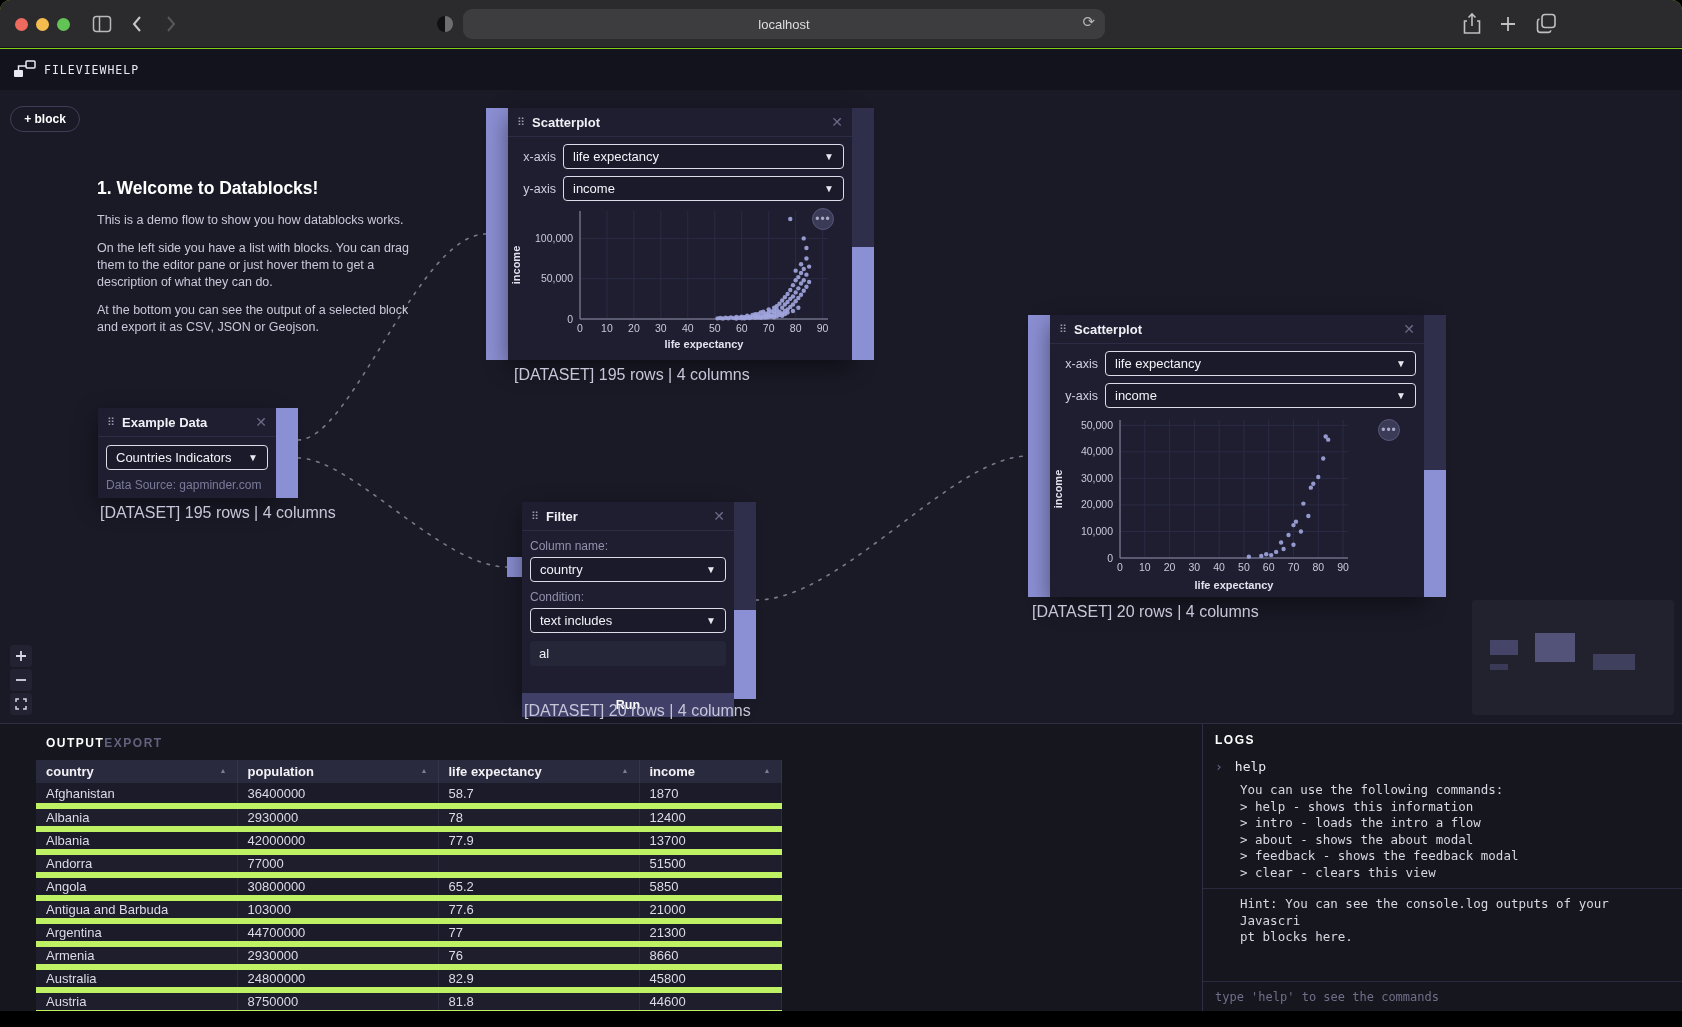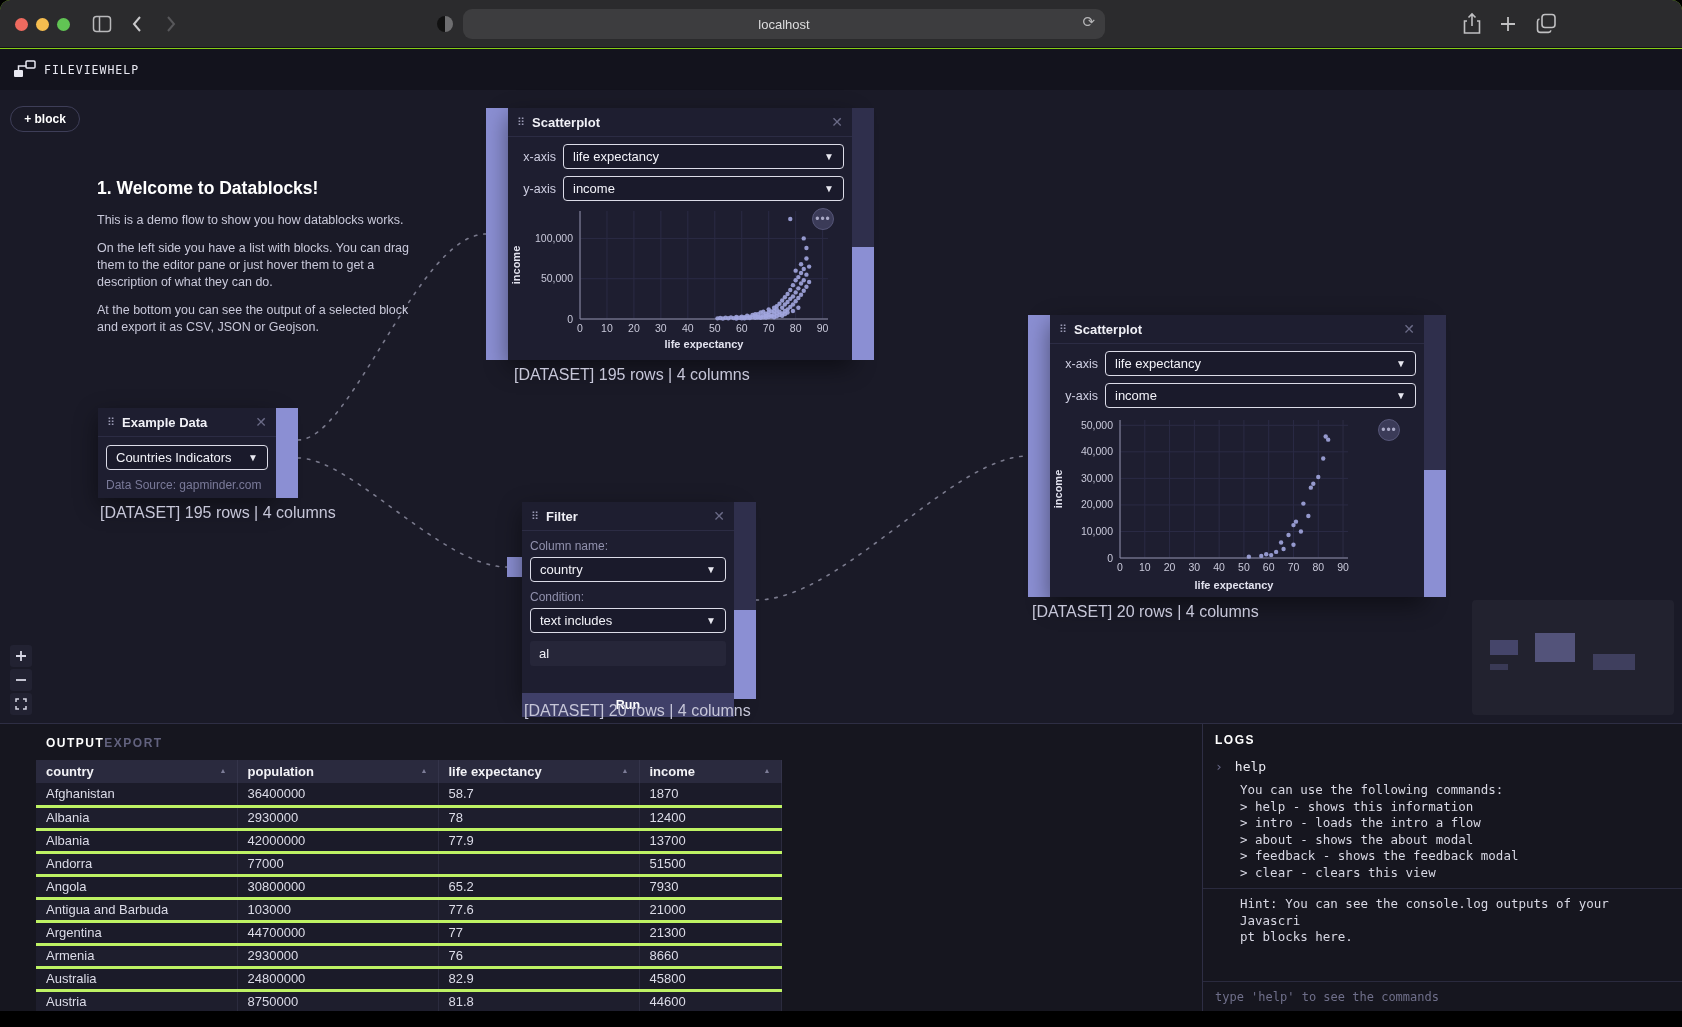--- a/index.html
+++ b/index.html
@@ -68,21 +68,21 @@
 
   
   .bottom { position:absolute; top:723px; left:0; width:1682px; height:288px; background:#16161f; border-top:1px solid #2e2e44; display:flex; }
   .output { width:1202px; position:relative;padding-left:36px; }
   .out-head { padding:9px 0 0 10px; }
   .out-head .t1 { color:#fff; font-weight:bold; font-size:12px; letter-spacing:1.5px; cursor:pointer; }
   .out-head .t2 { color:#62627e; font-weight:bold; font-size:12px; letter-spacing:1.5px; cursor:pointer; }
   table.data { border-collapse:collapse; margin-top:9px; table-layout:fixed; width:745px; font-size:13px; }
   table.data th { background:#2a2a3e; color:#f2f2f6; font-weight:bold; text-align:left; height:23px; padding:0 8px 0 10px; border-right:1px solid #34344a; position:relative; cursor:pointer; }
   table.data th .sort { position:absolute; right:10px; top:7px; font-size:7px; color:#7d7d98; }
-  table.data td { color:#dcdce8; height:23px; padding:0 10px; border-bottom:3px solid #bef264; border-right:1px solid #2b2b3e; }
+  table.data td { color:#dcdce8; height:23px; padding:0 10px; border-bottom:6px solid #bef264; border-right:1px solid #2b2b3e; }
   table.data tr:nth-child(odd) td { background:#1b1b29; }
   table.data tr:nth-child(even) td { background:#1e1e2d; }
 
   .logs { width:480px; border-left:1px solid #2e2e44; position:relative; font-family:"DejaVu Sans Mono", monospace; }
   .logs .lhead { color:#fff; font-weight:bold; font-size:12px; letter-spacing:1.5px; padding:9px 0 8px 12px; font-family:"Liberation Sans",sans-serif; }
   .logentry { display:flex; gap:12px; padding:4px 12px; }
   .logentry .chev { color:#6b6b8a; font-size:13px; }
   .logentry .cmd { color:#e8e8f0; font-size:13px; }
   .loglines { padding:4px 12px 0 37px; }
   .loglines div { color:#d8d8e4; font-size:12.5px; line-height:16.5px; white-space:pre-wrap; }
@@ -510,21 +510,21 @@
             <tr>
               <td>Andorra</td>
               <td>77000</td>
               <td></td>
               <td>51500</td>
             </tr>
             <tr>
               <td>Angola</td>
               <td>30800000</td>
               <td>65.2</td>
-              <td>7930</td>
+              <td>5850</td>
             </tr>
             <tr>
               <td>Antigua and Barbuda</td>
               <td>103000</td>
               <td>77.6</td>
               <td>21000</td>
             </tr>
             <tr>
               <td>Argentina</td>
               <td>44700000</td>

